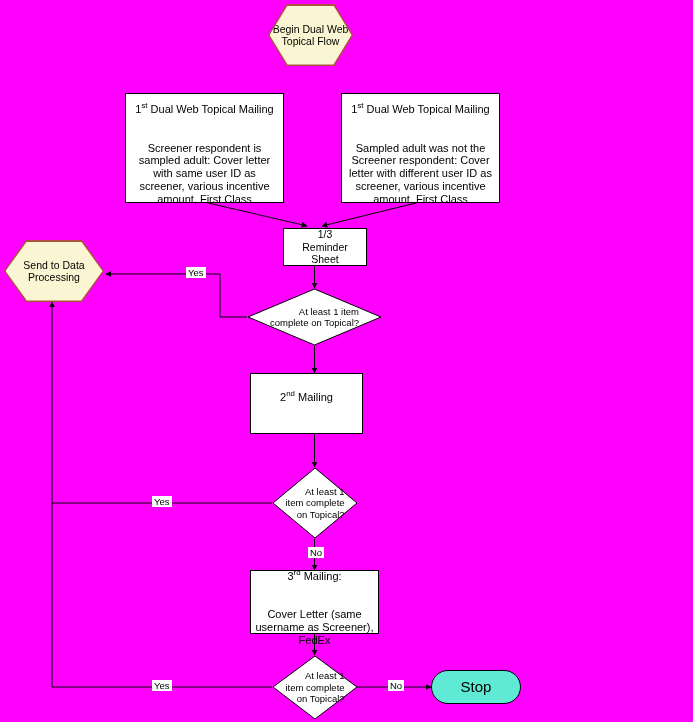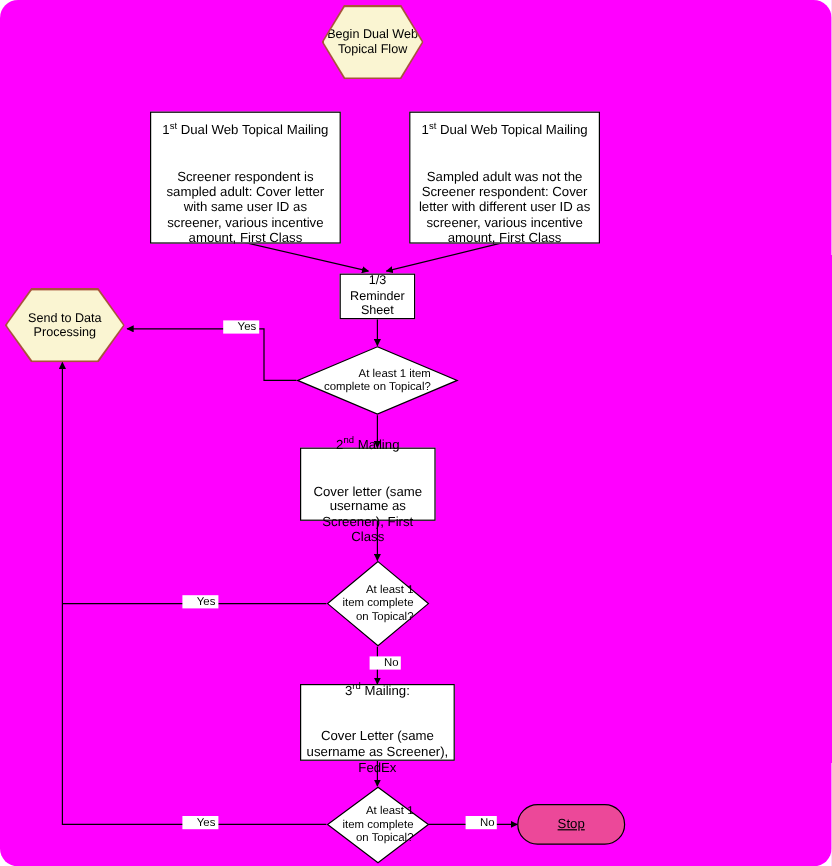--- a/index.html
+++ b/index.html
@@ -7,21 +7,20 @@
     padding: 0;
     background: #ffffff;
   }
   #canvas {
     position: relative;
     width: 693px;
     height: 722px;
     background: #ff00ff;
     overflow: hidden;
     font-family: "Liberation Sans", sans-serif;
-    border-radius: 15px;
   }
   #edges {
     position: absolute;
     left: 0;
     top: 0;
     width: 693px;
     height: 722px;
   }
   .node {
     position: absolute;
@@ -68,25 +67,24 @@
     display: flex;
     align-items: center;
     justify-content: center;
     text-align: center;
     font-size: 10.5px;
     color: #000;
     line-height: 1.18;
   }
   
   .pill {
-    background: #ec4899;
+    background: #5eead4;
     border: 1px solid #000000;
     border-radius: 22px;
-    font-size: 11px;
-    text-decoration: underline;
+    font-size: 15px;
   }
   
   .dia-wrap {
     position: absolute;
   }
   .dia-wrap svg {
     position: absolute;
     left: 0;
     top: 0;
     overflow: visible;
@@ -107,21 +105,21 @@
     white-space: pre-line;
     pointer-events: none;
   }
   
   .elabel {
     position: absolute;
     background: #ffffff;
     color: #000000;
     font-size: 9.5px;
     line-height: 1.1;
-    padding: 1px 2px 0 12px;
+    padding: 1px 2px 0 2px;
     border: 0;
     white-space: nowrap;
   }
   sup {
     font-size: 0.72em;
     vertical-align: super;
     line-height: 0;
   }
 </style>
 </head>
@@ -180,21 +178,21 @@
   </div>
 
   <div class="node proc" style="left:341px; top:93px; width:159px; height:110px;">
     <span class="txt">
       <span><span>1</span><sup>st</sup><span> Dual Web Topical Mailing</span></span>
       <br>
       <span>Sampled adult was not the Screener respondent: Cover letter with different user ID as screener, various incentive amount, First Class</span>
     </span>
   </div>
 
-  <div class="node proc-sm" style="left:283px; top:228px; width:63px; height:38px;">
+  <div class="node proc-sm" style="left:283px; top:228px; width:84px; height:38px;">
     <span class="txt">1/3
 Reminder
 Sheet</span>
   </div>
 
   <div class="hex-outer" style="left:4px; top:240px; width:100px; height:62px;">
     <div class="hex-inner">
       <span class="txt">Send to
 Data
 Processing</span>
@@ -206,21 +204,20 @@
       <polygon points="67.5,1 134,29 67.5,57 1,29" fill="#ffffff" stroke="#000000" stroke-width="1"></polygon>
     </svg>
     <span class="dlabel">At least 1 item
 complete on Topical?</span>
   </div>
 
   <div class="node proc" style="left:250px; top:373px; width:113px; height:61px;">
     <span class="txt">
       <span><span>2</span><sup>nd</sup><span> Mailing</span></span>
       <br>
-      <span>Cover letter (same username as Screener), First Class</span>
     </span>
   </div>
 
   <div class="dia-wrap" style="left:272px; top:467px; width:86px; height:72px;">
     <svg width="86" height="72">
       <polygon points="43,1 85,36 43,71 1,36" fill="#ffffff" stroke="#000000" stroke-width="1"></polygon>
     </svg>
     <span class="dlabel">At least 1
 item complete
 on Topical?</span>

